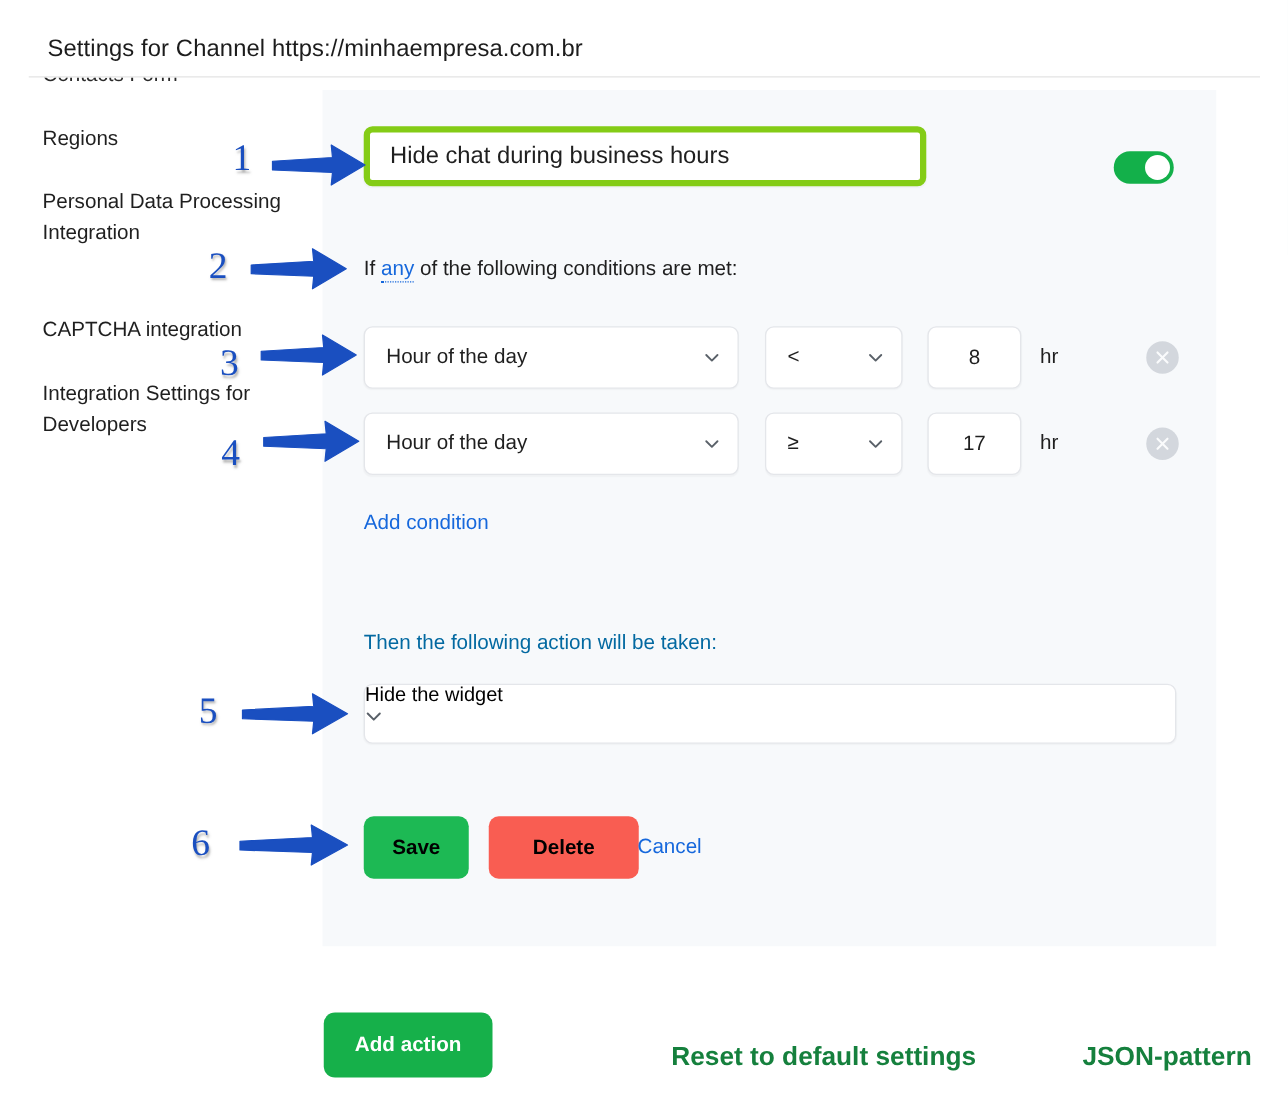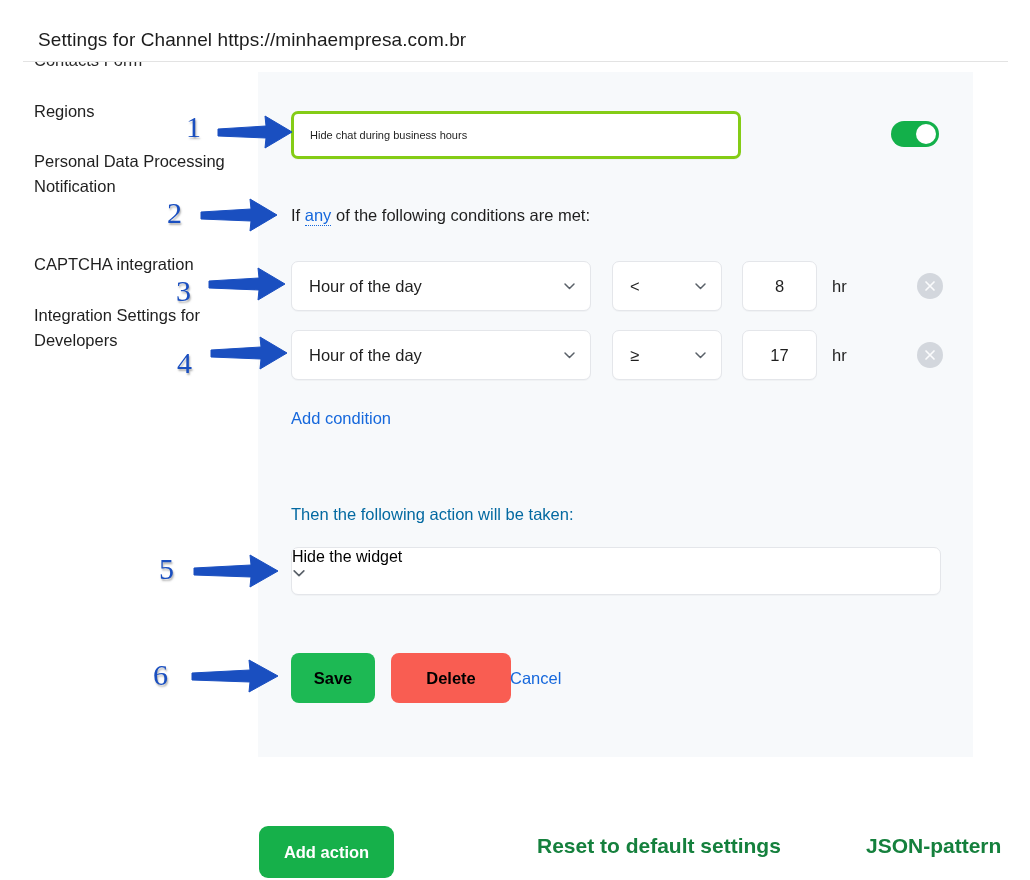--- a/index.html
+++ b/index.html
@@ -33,24 +33,24 @@
   }
   .side-clipped { top: 4px; color: #2a2a2a; }
 
   
   .panel {
     position: absolute; left: 258px; top: 72px; width: 715px; height: 685px;
     background: #f7f9fb;
   }
 
   .title-input {
-    position: absolute; left: 291px; top: 111px; width: 450px; height: 48px;
-    background: #fff; border: 3px solid #84cc16; border-radius: 7px;
-    font-family: "Liberation Sans", sans-serif;
-    font-size: 11px; color: #1f1f1f; padding: 0 16px;
+    position: absolute; left: 291px; top: 101px; width: 450px; height: 48px;
+    background: #fff; border: 5px solid #84cc16; border-radius: 7px;
+    font-family: "Liberation Sans", sans-serif;
+    font-size: 19px; color: #1f1f1f; padding: 0 16px;
     box-shadow: 0 1px 1px rgba(16,24,40,.03);
   }
   .toggle {
     position: absolute; left: 891px; top: 121px; width: 48px; height: 26px;
     background: #13b04a; border-radius: 13px; border: none; cursor: pointer;
   }
   .toggle .knob {
     position: absolute; right: 3px; top: 3px; width: 20px; height: 20px;
     background: #fff; border-radius: 50%;
   }
@@ -132,21 +132,21 @@
   .btn-del  { left: 100px; width: 120px; background: #f95d52; }
   .btn-cancel {
     position: absolute; left: 219px; top: 50%; transform: translateY(-50%);
     font-size: 16.5px; color: #1668dc; background: none; border: none;
     cursor: pointer; font-family: "Liberation Sans", sans-serif; padding: 0;
   }
 
   
   .footer { position: absolute; left: 0; top: 790px; width: 1030px; height: 90px; }
   .add-action {
-    position: absolute; left: 259px; top: 36px; width: 135px; height: 52px;
+    position: absolute; left: 259px; top: 20px; width: 135px; height: 52px;
     background: #16b04a; border: none; border-radius: 9px; color: #fff;
     font-family: "Liberation Sans", sans-serif;
     font-size: 16.5px; font-weight: bold; cursor: pointer;
   }
   .foot-link {
     position: absolute; top: 44px; font-size: 21px; color: #15803d;
     background: none; border: none; cursor: pointer; white-space: nowrap;
     font-family: "Liberation Sans", sans-serif; padding: 0; font-weight: bold;
   }
   .foot-reset { left: 537px; }
@@ -165,21 +165,21 @@
 <div class="page">
 
   <div class="header">
     <div class="header-title">Settings for Channel https://minhaempresa.com.br</div>
     <div class="header-rule"></div>
   </div>
 
   <div class="sidebar">
     <div class="side-item side-clipped" style="top:4px;">Contacts Form</div>
     <div class="side-item" style="top:55px;">Regions</div>
-    <div class="side-item" style="top:105px;">Personal Data Processing Notification</div>
+    <div class="side-item" style="top:105px;">Personal Data Processing Integration</div>
     <div class="side-item" style="top:208px;">CAPTCHA integration</div>
     <div class="side-item" style="top:259px;">Integration Settings for Developers</div>
   </div>
 
   <div class="panel"></div>
 
   <input class="title-input" value="Hide chat during business hours" style="">
 
   <button class="toggle">
     <span class="knob"></span>

